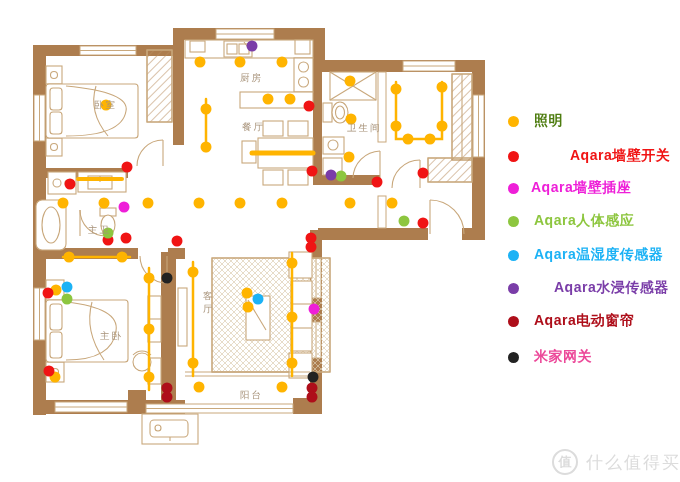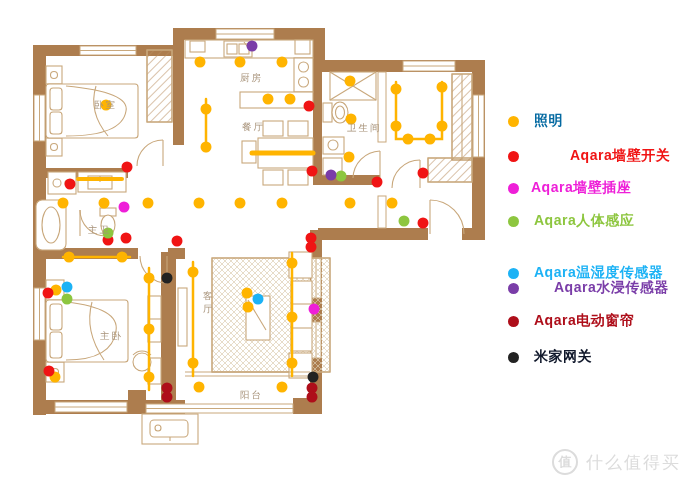--- a/index.html
+++ b/index.html
@@ -281,49 +281,49 @@
         <text class="room-label" x="88" y="233">主卫</text>
         <text class="room-label" x="100" y="339">主卧</text>
         <text class="room-label" x="203" y="299"><tspan x="203" dy="0">客</tspan><tspan x="203" dy="13">厅</tspan></text>
         <text class="room-label" x="240" y="398">阳台</text>
       </g>
   </svg>
 
   <div class="legend" id="legend">
       <div class="legend-row" style="top: 4px;">
         <span class="legend-dot" style="background: rgb(255, 180, 0);"></span>
-        <span class="legend-label" style="color: #0369a1;">照明</span>
+        <span class="legend-label" style="color: #4d7c0f;">照明</span>
       </div>
       <div class="legend-row" style="top: 39px; gap: 36px;">
         <span class="legend-dot" style="background: rgb(240, 20, 20);"></span>
         <span class="legend-label" style="color: rgb(240, 20, 20);">Aqara墙壁开关</span>
       </div>
       <div class="legend-row" style="top: 71px;">
         <span class="legend-dot" style="background: rgb(238, 31, 216);"></span>
         <span class="legend-label" style="color: rgb(238, 31, 216); margin-left: 12px;">Aqara墙壁插座</span>
       </div>
       <div class="legend-row" style="top: 104px;">
         <span class="legend-dot" style="background: rgb(141, 198, 63);"></span>
         <span class="legend-label" style="color: rgb(141, 198, 63);">Aqara人体感应</span>
       </div>
-      <div class="legend-row" style="top: 138px; margin-top: 18px;">
+      <div class="legend-row" style="top: 138px;">
         <span class="legend-dot" style="background: rgb(28, 178, 245);"></span>
         <span class="legend-label" style="color: rgb(28, 178, 245);">Aqara温湿度传感器</span>
       </div>
       <div class="legend-row" style="top: 171px; gap: 20px;">
         <span class="legend-dot" style="background: rgb(122, 61, 168);"></span>
         <span class="legend-label" style="color: rgb(122, 61, 168);">Aqara水浸传感器</span>
       </div>
       <div class="legend-row" style="top: 204px; align-items: center;">
         <span class="legend-dot" style="background: rgb(174, 14, 26);"></span>
         <span class="legend-label" style="color: rgb(174, 14, 26);">Aqara电动窗帘</span>
       </div>
       <div class="legend-row" style="top: 240px;">
         <span class="legend-dot" style="background: rgb(34, 34, 34);"></span>
-        <span class="legend-label" style="color: #0f172a;">米家网关</span>
+        <span class="legend-label" style="color: #ec4899;">米家网关</span>
       </div>
     </div>
 
   <div class="watermark">
     <div class="wm-logo">值</div>
     <div class="wm-text">什么值得买</div>
   </div>
 
 </div>
 

